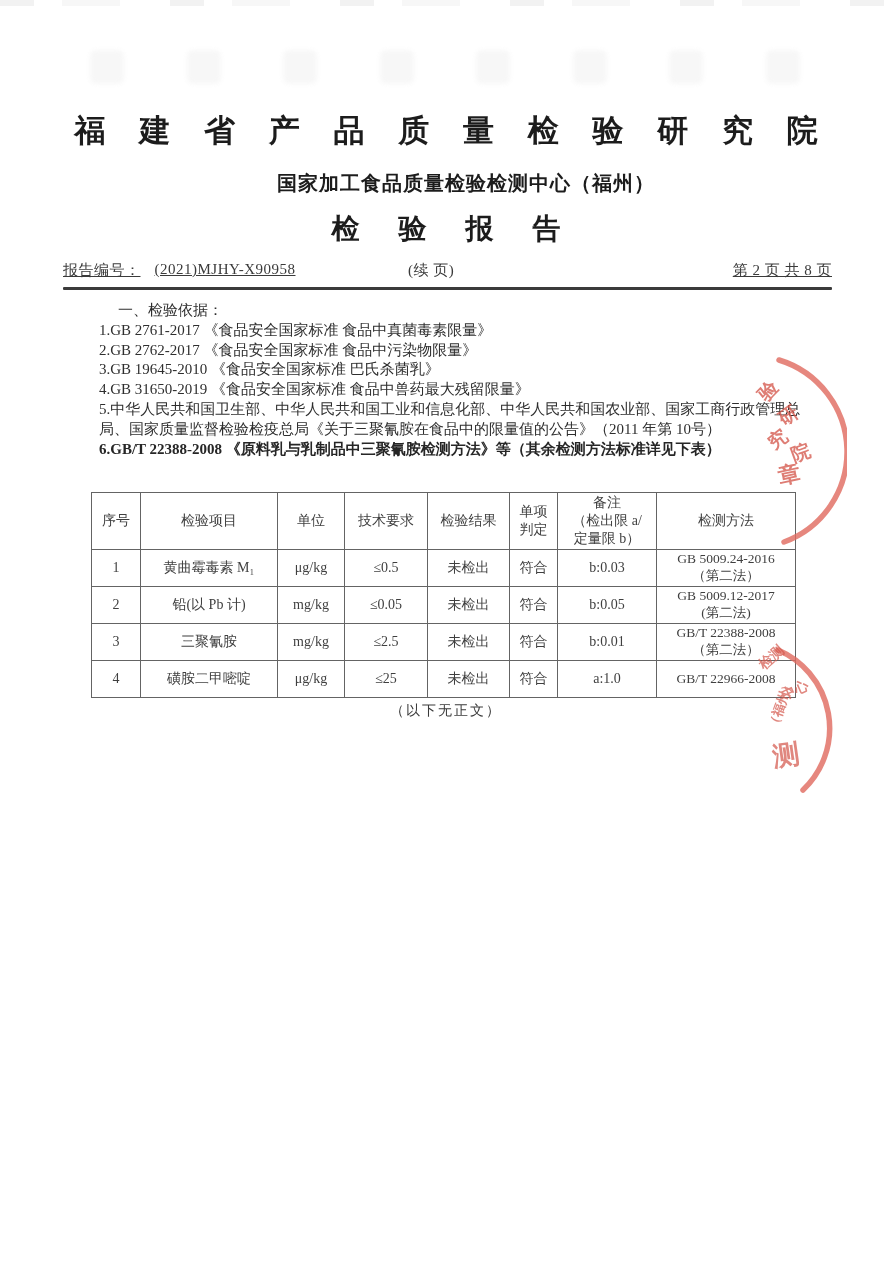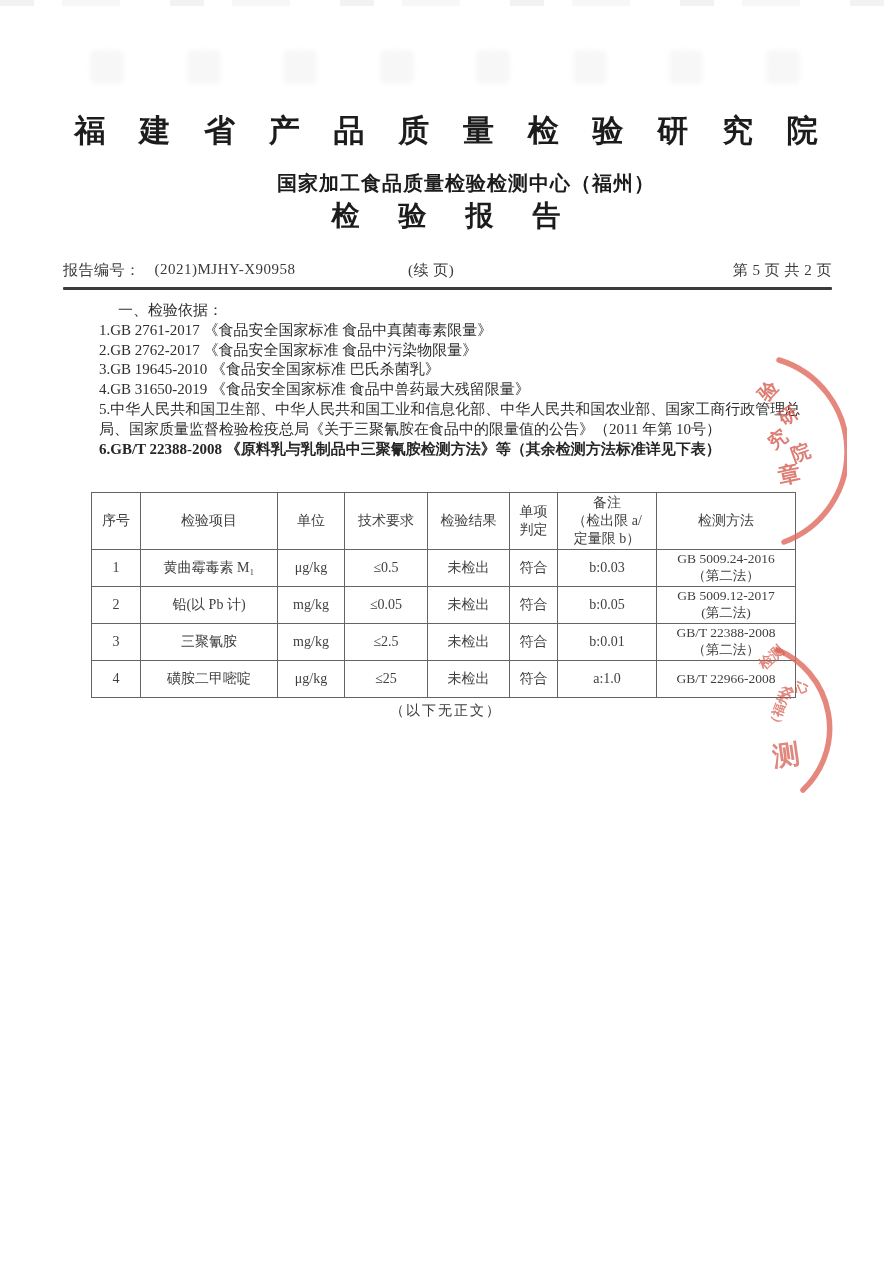--- a/index.html
+++ b/index.html
@@ -26,26 +26,26 @@
     filter:blur(2px); opacity:.55;
   }
   .ghost-row span { width:34px; height:34px; background:#f1f1f1; border-radius:6px; }
 
   .titles { position:absolute; top:110px; left:0; width:100%; text-align:center; color:#1c1c1c; }
   .org-title {
     font-size:31px; font-weight:bold; letter-spacing:13px;
     white-space:nowrap; margin-left:13px; 
   }
   .center-title { font-size:20px; font-weight:bold; letter-spacing:1px; margin-top:18px;padding-left:40px; }
-  .report-title { font-size:28px; font-weight:bold; letter-spacing:16px; margin-left:16px; }
+  .report-title { font-size:28px; font-weight:bold; letter-spacing:16px; margin-top:13px; margin-left:16px; }
 
   .meta-line {
     position:absolute; top:261px; left:63px; width:769px;
     display:flex; align-items:flex-end;
-    font-size:15px; color:#3a3a3a; letter-spacing:.5px;
+    font-size:15px; color:#3a3a3a; letter-spacing:.5px;text-decoration:underline;
   }
   .meta-left  { display:flex; gap:14px; }
   .meta-mid   { position:absolute; left:345px; }
   .meta-right { margin-left:auto; }
 
   .rule {
     position:absolute; top:287px; left:63px; width:769px; height:3px;
     background:#3b3b3b; border-radius:1px;
   }
 
@@ -104,21 +104,21 @@
     <div class="center-title">国家加工食品质量检验检测中心（福州）</div>
     <div class="report-title">检 验 报 告</div>
   </div>
 
   <div class="meta-line">
     <div class="meta-left">
       <span>报告编号：</span>
       <span>(2021)MJHY-X90958</span>
     </div>
     <div class="meta-mid">(续 页)</div>
-    <div class="meta-right">第 5 页   共 2 页</div>
+    <div class="meta-right">第 2 页   共 8 页</div>
   </div>
 
   <div class="rule"></div>
 
   <div class="basis">
     <div class="heading">一、检验依据：</div>
     <div>1.GB 2761-2017 《食品安全国家标准 食品中真菌毒素限量》</div>
     <div>2.GB 2762-2017 《食品安全国家标准 食品中污染物限量》</div>
     <div>3.GB 19645-2010 《食品安全国家标准 巴氏杀菌乳》</div>
     <div>4.GB 31650-2019 《食品安全国家标准 食品中兽药最大残留限量》</div>

